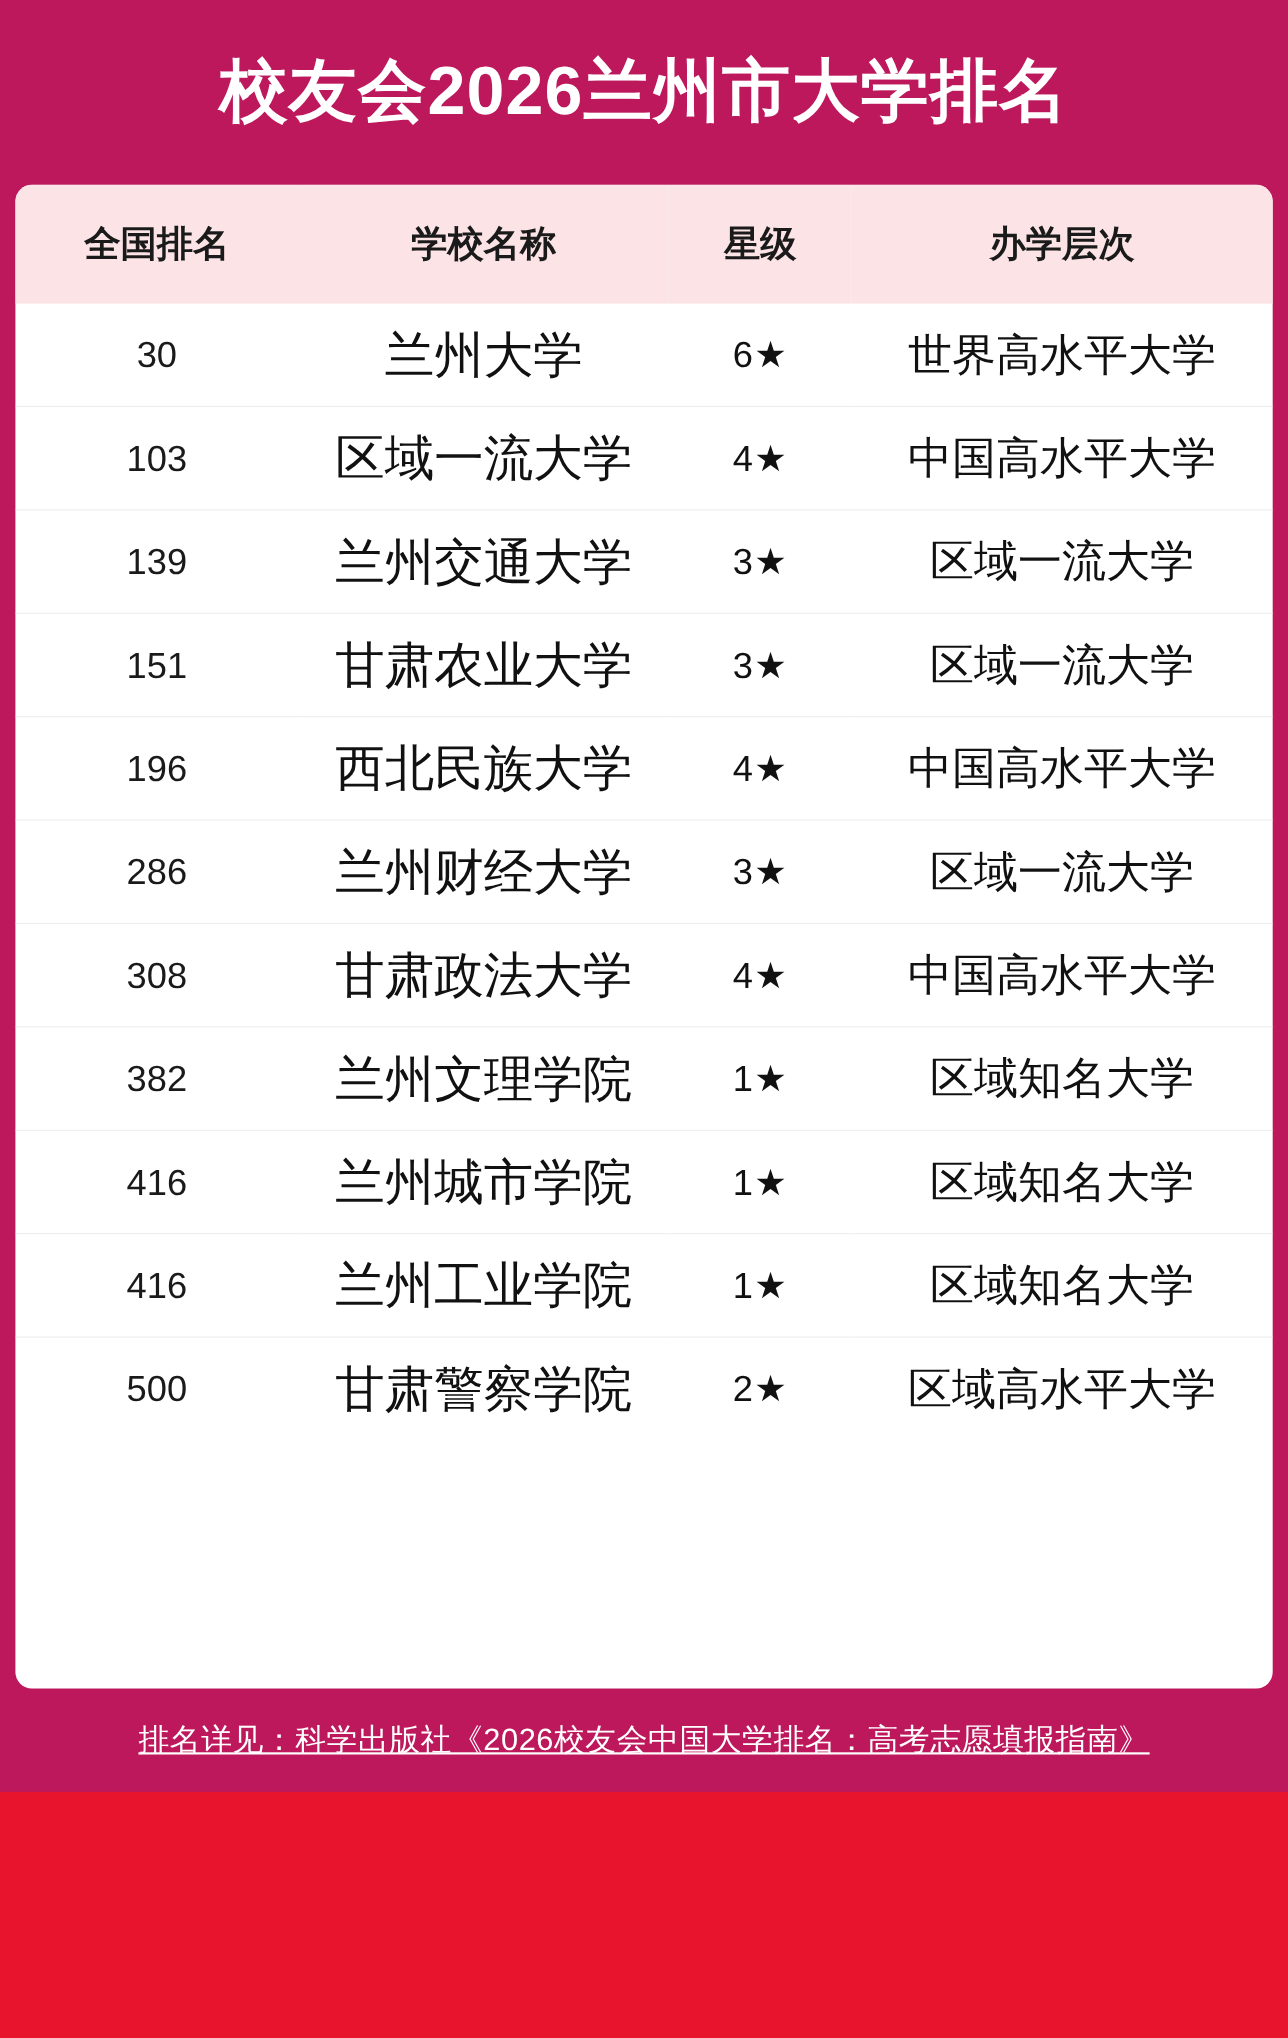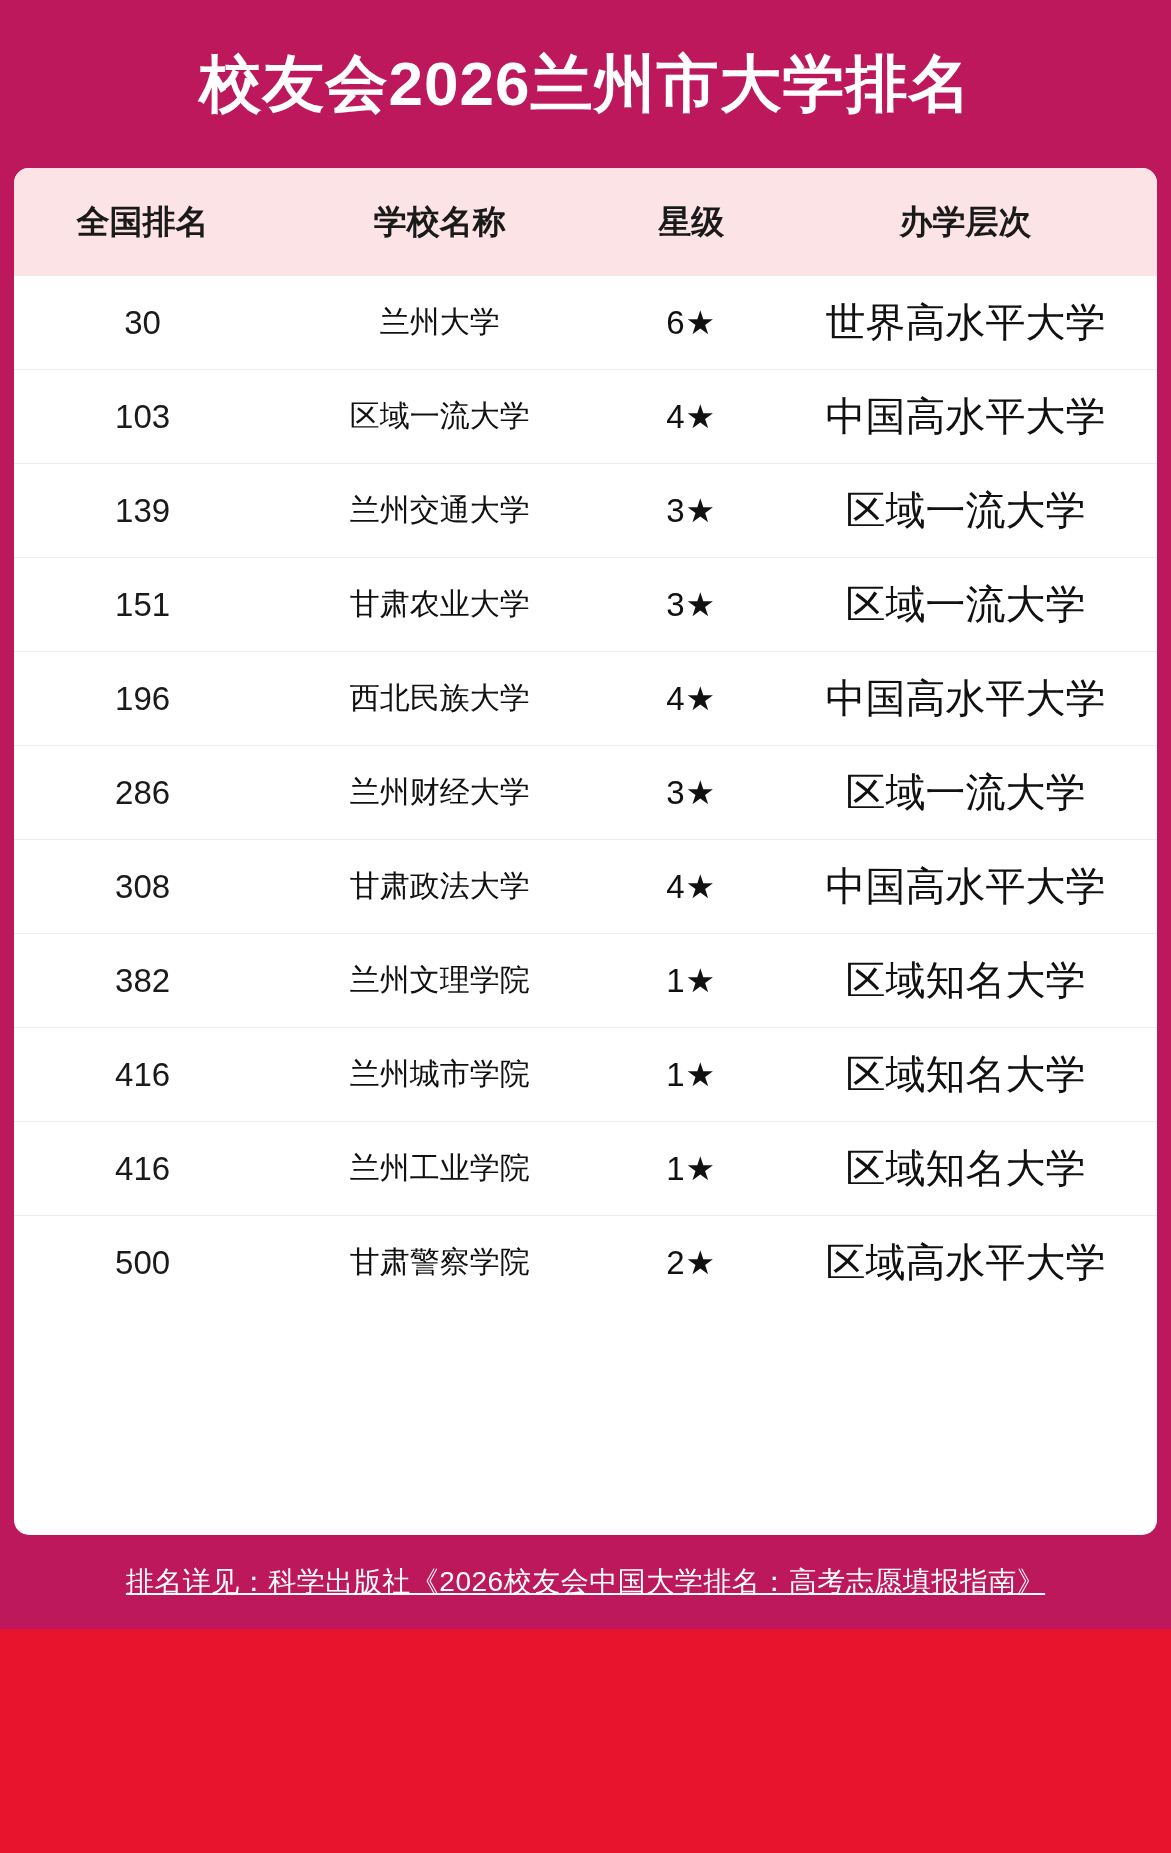--- a/index.html
+++ b/index.html
@@ -74,21 +74,21 @@
     border-bottom: 1px solid #ededed;
   }
   tbody tr:last-child td {
     border-bottom: none;
   }
   tbody td.rank {
     font-size: 33px;
     color: #1a1a1a;
   }
   tbody td.name {
-    font-size: 30px;
+    font-size: 45px;
     font-weight: normal;
     color: #111111;
   }
   tbody td.star {
     font-size: 33px;
     color: #111111;
     letter-spacing: 1px;
   }
   tbody td.level {
     font-size: 40px;

